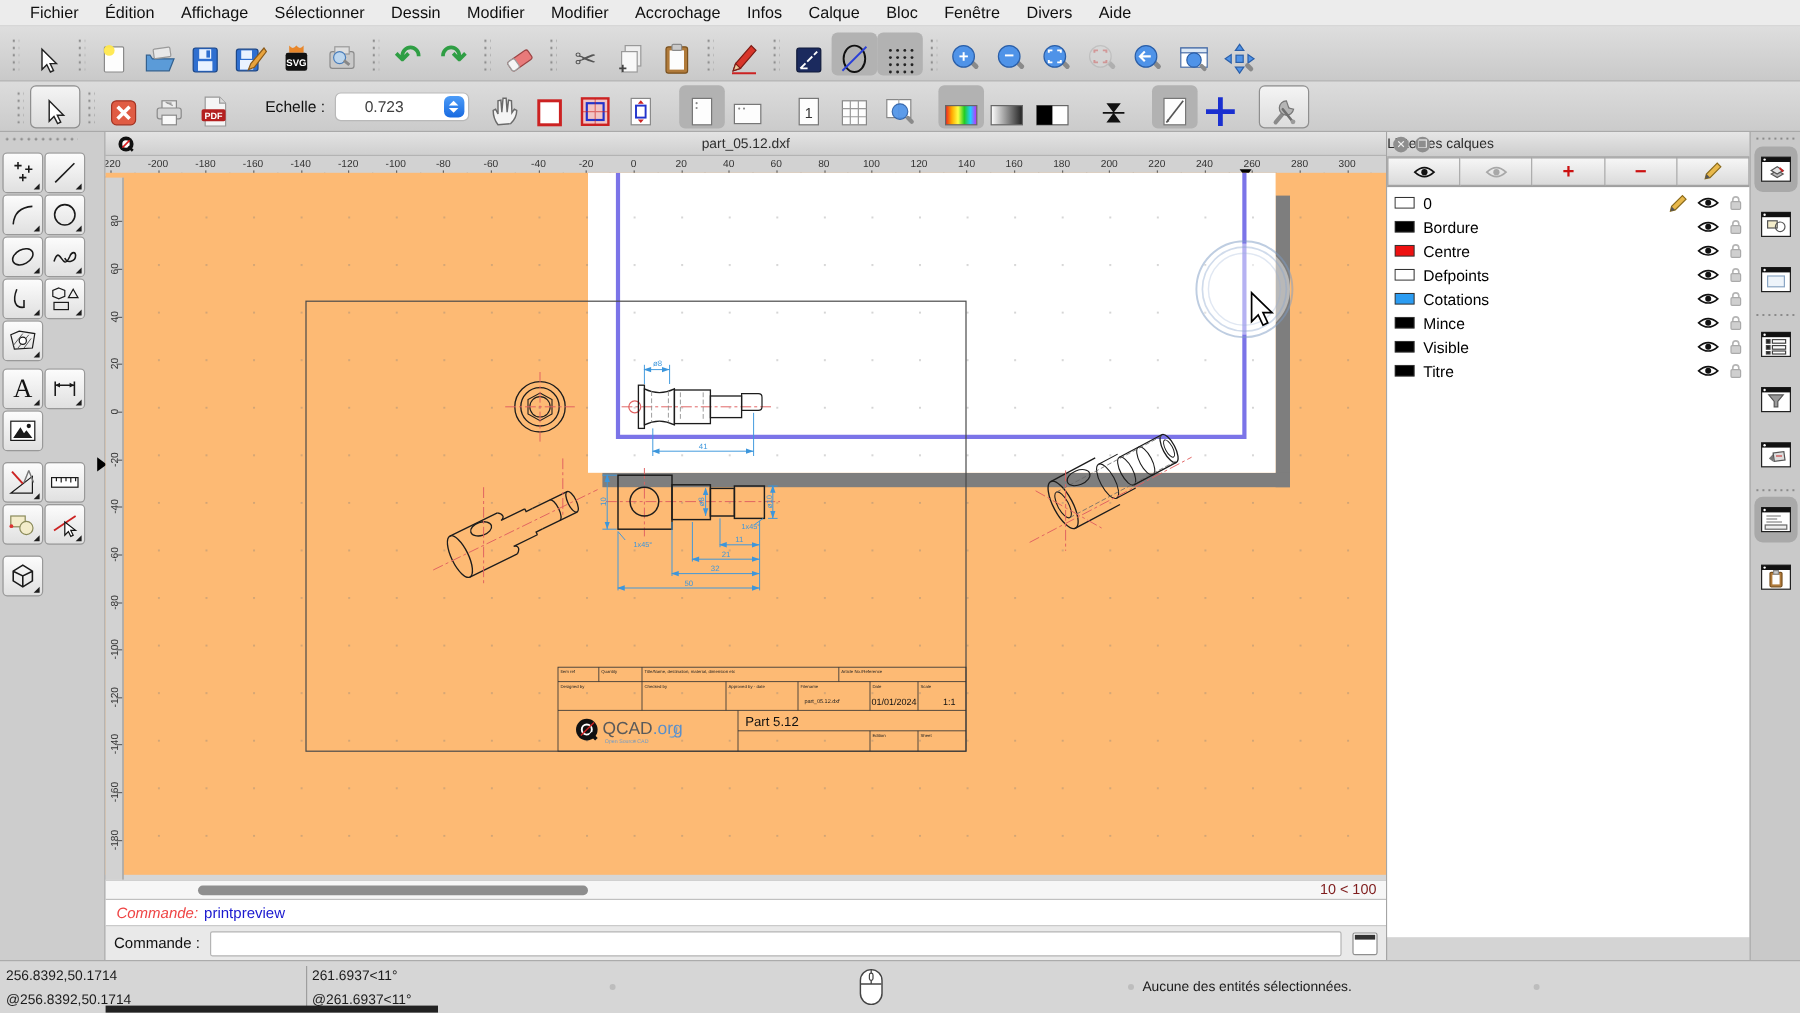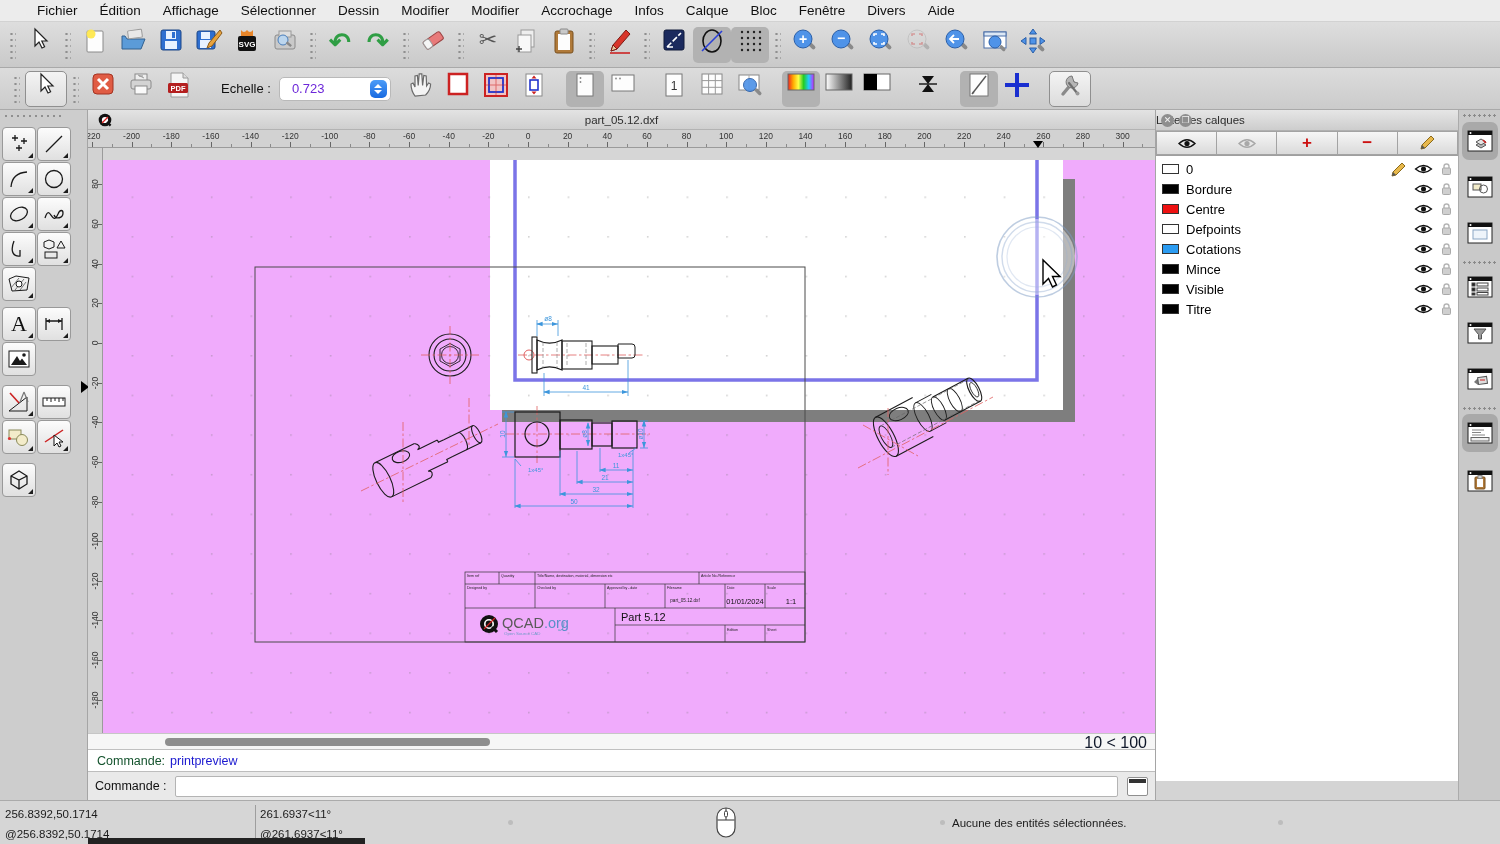--- a/index.html
+++ b/index.html
@@ -3,43 +3,43 @@
 <meta charset="utf-8">
 <style>
   html,body{margin:0;padding:0}
   body{width:1500px;height:844px;position:relative;overflow:hidden;
        font-family:"Liberation Sans",sans-serif;background:#d6d6d6;
        -webkit-font-smoothing:antialiased}
   .abs{position:absolute}
 
   
   #menubar{left:0;top:0;width:1500px;height:22px;background:#ececec;
-    border-bottom:1px solid #d2d2d2;display:flex;align-items:center;padding-left:26px;box-sizing:border-box}
+    border-bottom:1px solid #d2d2d2;display:flex;align-items:center;padding-left:14px;box-sizing:border-box}
   #menubar span{padding:0 11px;font-size:13.5px;color:#101010;white-space:nowrap}
 
   
   #tb1{left:0;top:22px;width:1500px;height:46px;background:linear-gradient(#dedede,#c9c9c9);
     border-bottom:1px solid #a9a9a9;display:flex;align-items:center;padding:0 4px;box-sizing:border-box}
   #tb2{left:0;top:68px;width:1500px;height:42px;background:linear-gradient(#dcdcdc,#cbcbcb);
     border-bottom:1px solid #a9a9a9;display:flex;align-items:center;padding:0 8px;box-sizing:border-box}
-  .tbtn{width:38px;height:36px;display:flex;align-items:flex-start;justify-content:center;
+  .tbtn{width:38px;height:36px;display:flex;align-items:flex-end;justify-content:center;
     border-radius:5px;flex:none;position:relative}
   .tbtn.on{background:#b2b2b2}
   .tbtn.dis{opacity:.45}
   .tbtn.box{border:1px solid #8f8f8f;background:linear-gradient(#f4f4f4,#dcdcdc);width:40px;height:34px}
   .handle{width:7px;height:28px;flex:none;margin:0 5px;
     background-image:radial-gradient(circle,#8f8f8f 1px,transparent 1.3px);background-size:5px 6px}
   .sep{width:1px;height:30px;background:transparent;margin:0 6px;flex:none}
   .glyph{font-weight:bold}
 
   
   #scalebox{display:flex;align-items:center;gap:8px;margin:0 10px}
   #scalebox .lbl{font-size:13px;color:#111}
   #scalefield{width:112px;height:24px;background:#fff;border:1px solid #b9b9b9;border-radius:5px;
-    display:flex;align-items:center;font-size:13px;color:#6d28d9;padding-left:12px;box-sizing:border-box;position:relative}
+    display:flex;align-items:center;font-size:13px;color:#404040;padding-left:24px;box-sizing:border-box;position:relative}
   #scalestep{position:absolute;right:3px;top:2px;width:17px;height:18px;border-radius:5px;
     background:linear-gradient(#4c9cf8,#186ae0);display:flex;flex-direction:column;align-items:center;justify-content:center}
   #scalestep i{width:0;height:0;border-left:4px solid transparent;border-right:4px solid transparent;display:block}
   #scalestep .up{border-bottom:4px solid #fff;margin-bottom:2px}
   #scalestep .dn{border-top:4px solid #fff}
 
   
   #leftdock{left:0;top:110px;width:88px;height:690px;background:#cdcdcd;border-right:1px solid #a5a5a5;box-sizing:border-box}
   .dothandle{position:absolute;left:3px;top:3px;width:62px;height:7px;
     background-image:radial-gradient(circle,#8f8f8f 1px,transparent 1.3px);background-size:6px 6px}
@@ -58,30 +58,30 @@
   .rtick{position:absolute;bottom:0;width:1px;height:5px;background:#666}
   .rtick.minor{height:3px;background:#8a8a8a}
   #hmarker{position:absolute;top:141px;width:0;height:0;border-left:5px solid transparent;
     border-right:5px solid transparent;border-top:7px solid #000}
   #vmarker{position:absolute;left:81px;width:0;height:0;border-top:6px solid transparent;
     border-bottom:6px solid transparent;border-left:8px solid #000}
   #vruler{left:88px;top:148px;width:15px;height:585px;background:#d2d2d2;border-right:1px solid #9b9b9b;
     overflow:hidden;box-sizing:border-box;z-index:3}
   .vlabel{position:absolute;left:7px;transform:translate(-50%,-50%) rotate(-90deg);font-size:8.5px;color:#333;white-space:nowrap}
   .vtick{position:absolute;right:0;width:5px;height:1px;background:#666}
-  #canvas{left:88px;top:160px;width:1067px;height:585px;background:#f0abfc}
+  #canvas{left:88px;top:144px;width:1067px;height:585px;background:#fdba74}
 
   #hscroll{left:88px;top:733px;width:1067px;height:17px;background:#f6f6f6;border-top:1px solid #c6c6c6;
     border-bottom:1px solid #c0c0c0;box-sizing:border-box}
   #hthumb{position:absolute;left:77px;top:4px;width:325px;height:8px;background:#8e8e8e;border-radius:5px}
-  #zoomstatus{position:absolute;right:8px;top:0px;font-size:16px;color:#0f172a}
+  #zoomstatus{position:absolute;right:8px;top:0px;font-size:12px;color:#7f1d1d}
 
   #cmdhist{left:88px;top:750px;width:1067px;height:22px;background:#fff;border-bottom:1px solid #bdbdbd;
     display:flex;align-items:center;padding-left:9px;font-size:12.5px;box-sizing:border-box}
-  #cmdhist .clabel{color:#14532d;margin-right:5px}
+  #cmdhist .clabel{color:#ef4444;font-style:italic;margin-right:5px}
   #cmdhist .cval{color:#1a18cf}
   #cmdrow{left:88px;top:772px;width:1067px;height:28px;background:#e9e9e9;display:flex;align-items:center;
     padding:0 7px;font-size:12.5px;color:#111;box-sizing:border-box}
   #cmdinput{flex:1;height:19px;border:1px solid #b4b4b4;background:#fff;margin:0 9px 0 8px;
     font:inherit;padding:0 4px;border-radius:2px}
   #cmdbtn{width:19px;height:17px;background:#fff;border:1px solid #8f8f8f;border-radius:2px;
     display:flex;align-items:flex-start;justify-content:stretch;flex:none}
   #cmdbtn i{display:block;width:100%;height:4px;background:#333;margin:1px}
 
   

